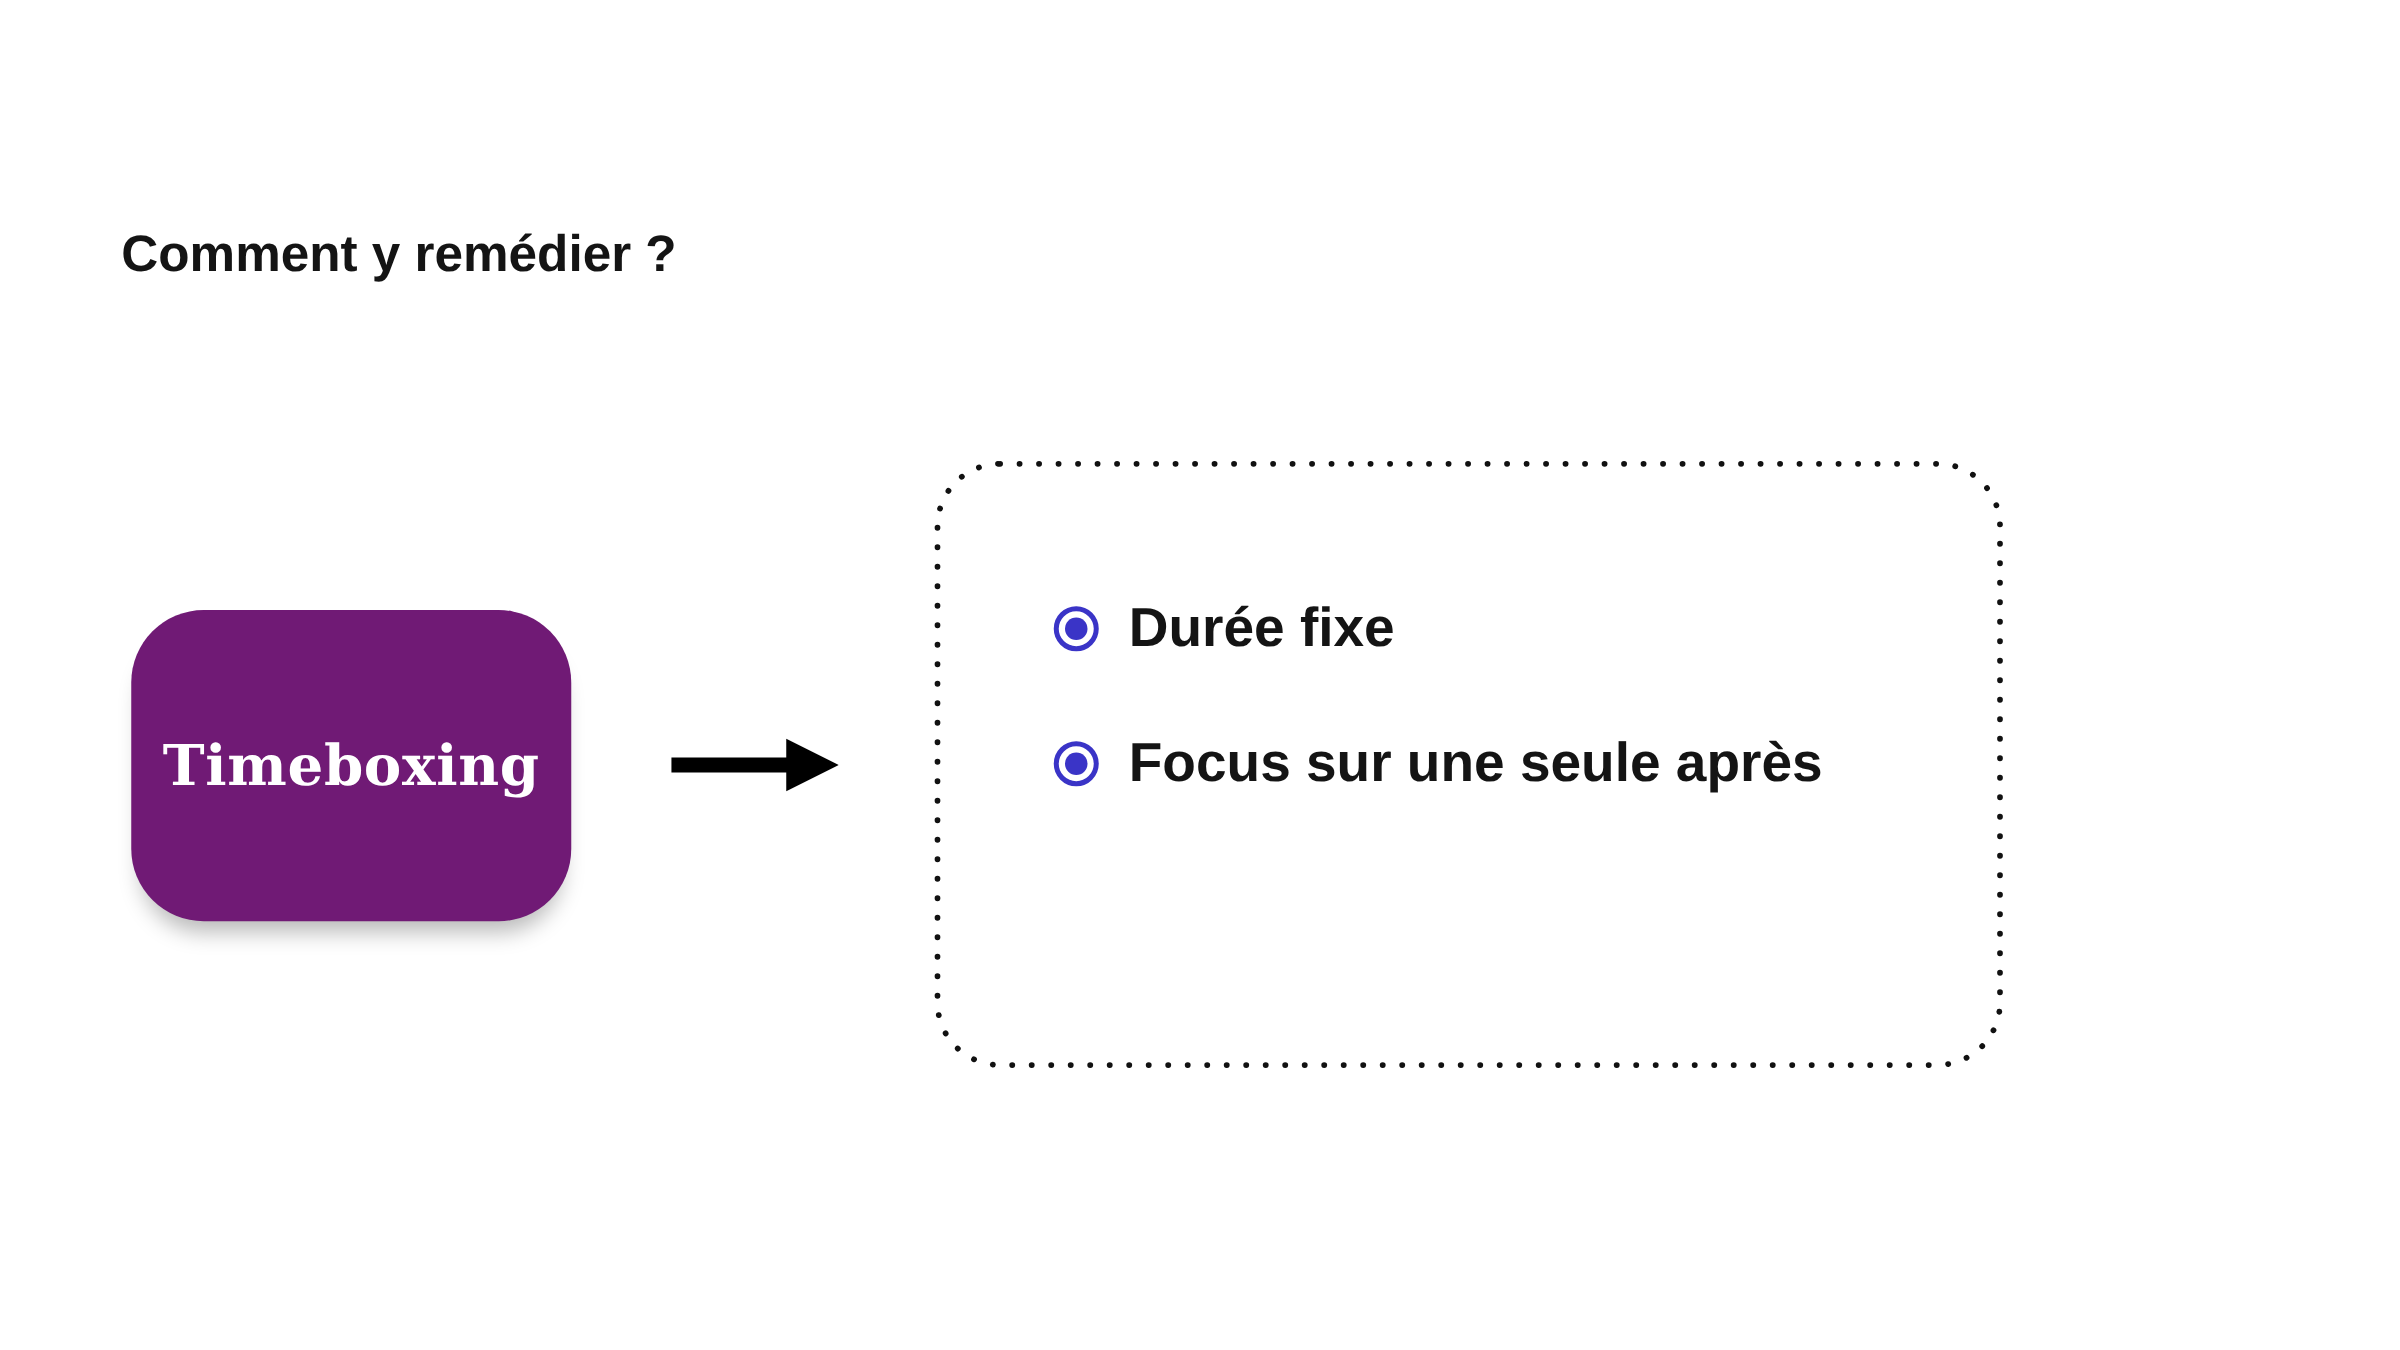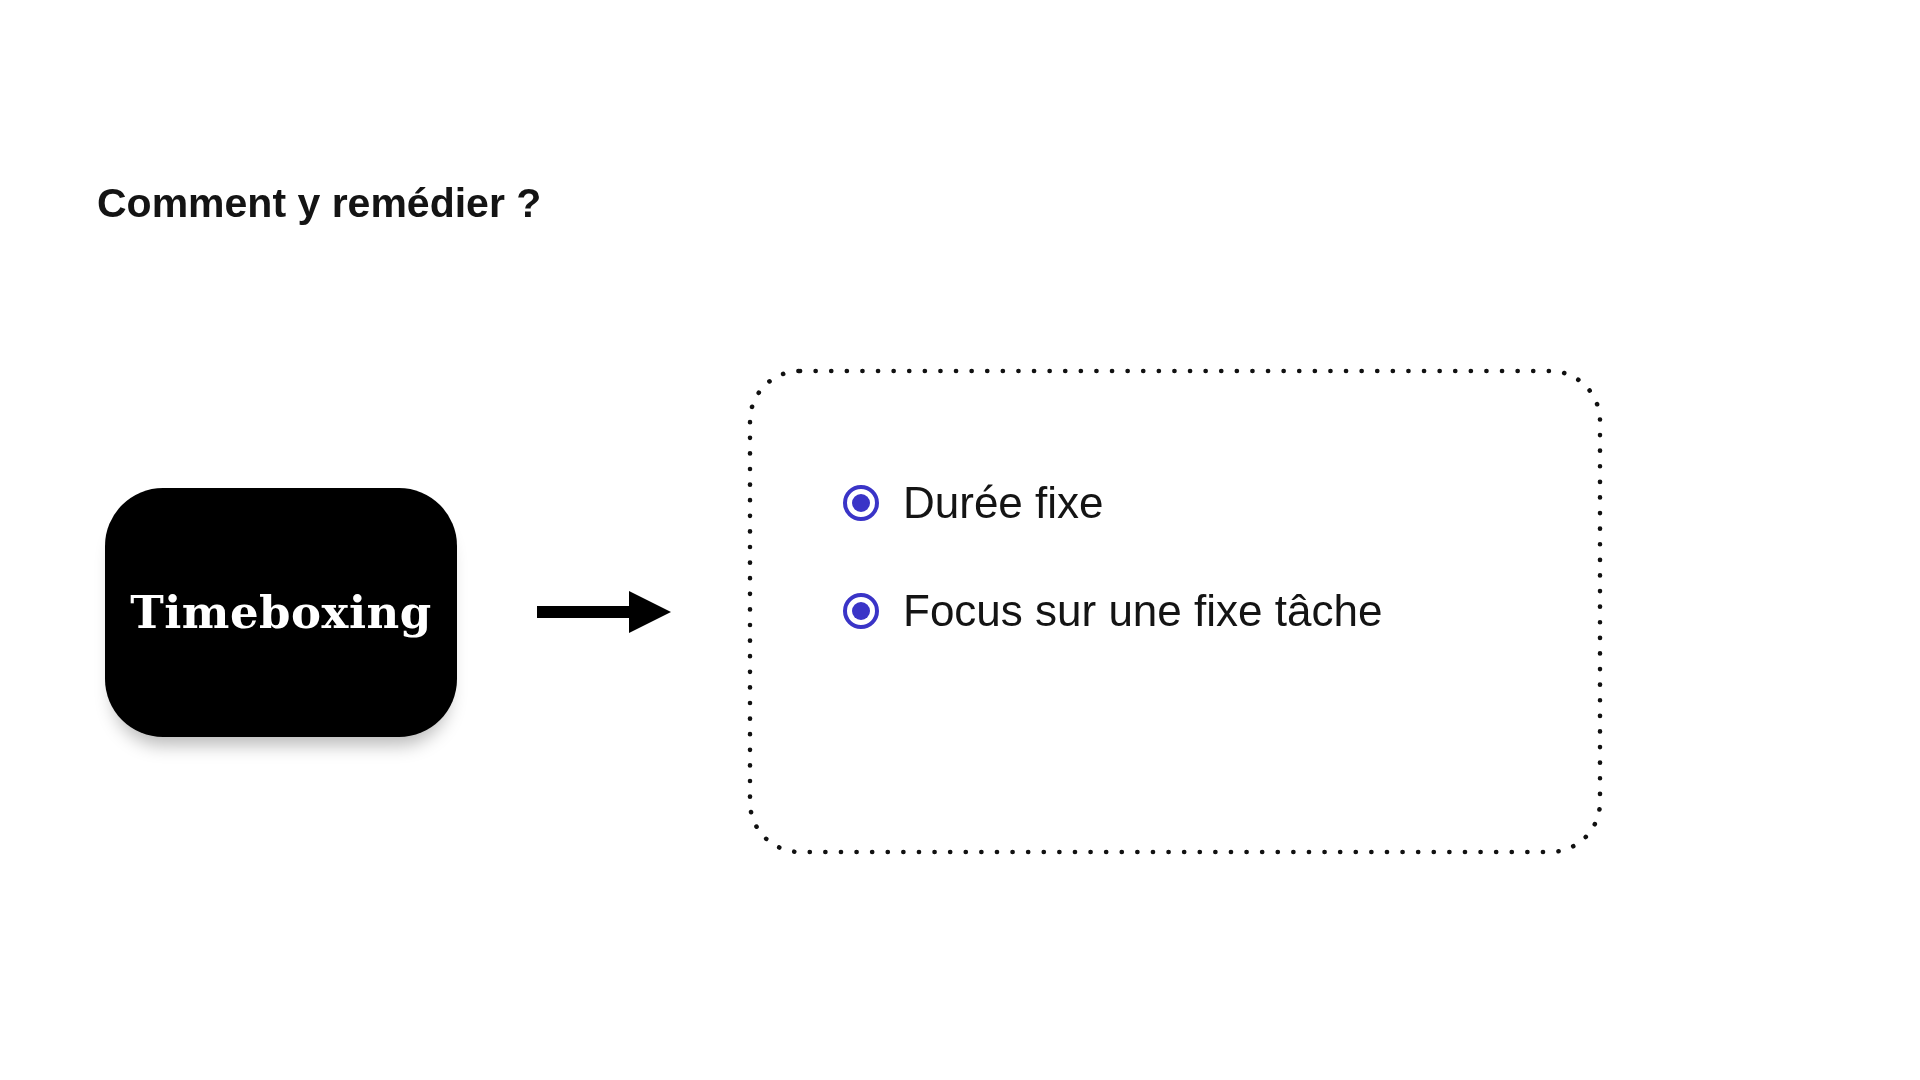--- a/index.html
+++ b/index.html
@@ -28,21 +28,21 @@
     color: #141414;
     font-family: "Liberation Sans", sans-serif;
   }
 
   .timebox-card {
     position: absolute;
     left: 105px;
     top: 488px;
     width: 352px;
     height: 249px;
-    background: #000000;
+    background: #701a75;
     border-radius: 58px;
     box-shadow: 0 16px 18px -8px rgba(0,0,0,0.28);
     display: flex;
     align-items: center;
     justify-content: center;
   }
 
   .timebox-card .label {
     color: #ffffff;
     font-size: 45px;
@@ -104,21 +104,21 @@
   .radio-bullet::after {
     content: "";
     width: 18px;
     height: 18px;
     border-radius: 50%;
     background: #3A34C7;
   }
 
   .bullet-text {
     font-size: 44px;
-    font-weight: 400;
+    font-weight: 700;
     color: #141414;
     font-family: "Liberation Sans", sans-serif;
     white-space: nowrap;
   }
 </style>
 </head>
 <body>
 
 <div class="slide">
 
@@ -141,18 +141,18 @@
       <rect x="3" y="3" width="850" height="481" rx="50" ry="50" fill="none" stroke="#111111" stroke-width="4.6" stroke-linecap="round" stroke-dasharray="0.1 15.5"></rect>
     </svg>
 
     <ul class="bullet-list">
       <li class="bullet-item">
         <span class="radio-bullet"></span>
         <span class="bullet-text">Durée fixe</span>
       </li>
       <li class="bullet-item">
         <span class="radio-bullet"></span>
-        <span class="bullet-text">Focus sur une fixe tâche</span>
+        <span class="bullet-text">Focus sur une seule après</span>
       </li>
     </ul>
   </div>
 
 </div>
 
 </body></html>

